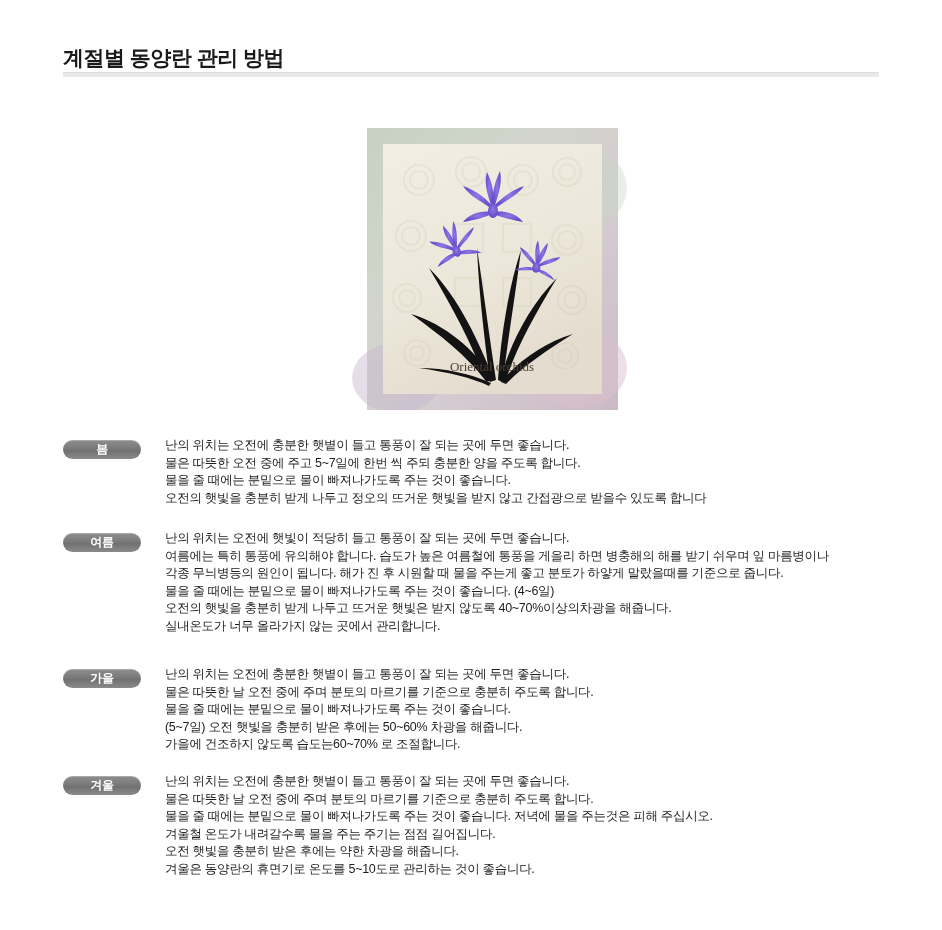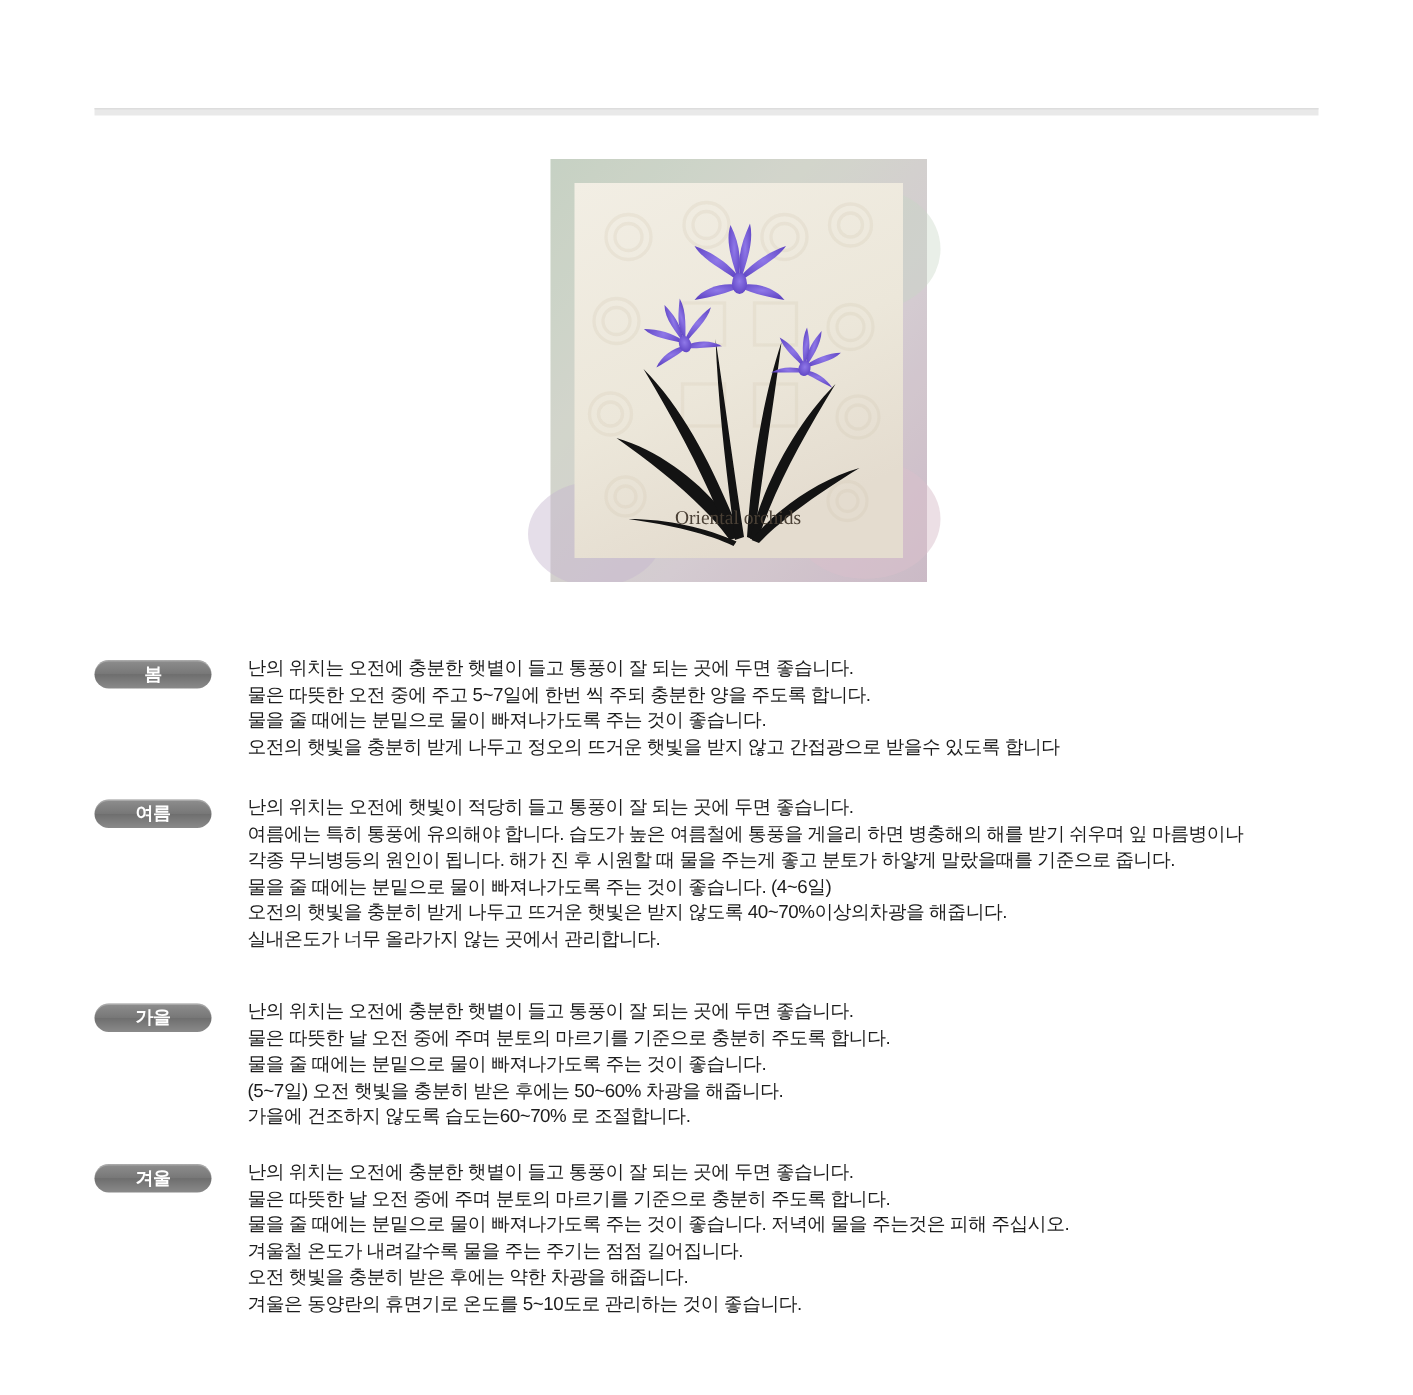--- a/index.html
+++ b/index.html
@@ -37,21 +37,21 @@
     width: 816px;
     height: 4px;
     background: #e9e9e9;
     border-top: 1px solid #dddddd;
   }
 
   
   .illustration-wrap {
     position: absolute;
     left: 345px;
-    top: 106px;
+    top: 128px;
     width: 295px;
     height: 282px;
   }
   .illustration {
     width: 100%;
     height: 100%;
     display: block;
   }
 
   
@@ -92,20 +92,21 @@
   .block-spring { top: 440px; }
   .block-summer { top: 533px; }
   .block-fall   { top: 669px; }
   .block-winter { top: 776px; }
 </style>
 </head>
 <body>
 
 <div class="page">
 
+  <h1 class="page-title">계절별 동양란 관리 방법</h1>
   <div class="title-rule"></div>
 
   <div class="illustration-wrap">
     <svg class="illustration" viewBox="0 0 251 282" xmlns="http://www.w3.org/2000/svg">
       <defs>
         <linearGradient id="frameGrad" x1="0" y1="0" x2="1" y2="1">
           <stop offset="0%" stop-color="#c9d3c6"></stop>
           <stop offset="35%" stop-color="#d7d8cf"></stop>
           <stop offset="65%" stop-color="#d9ccd5"></stop>
           <stop offset="100%" stop-color="#cfb9c9"></stop>

